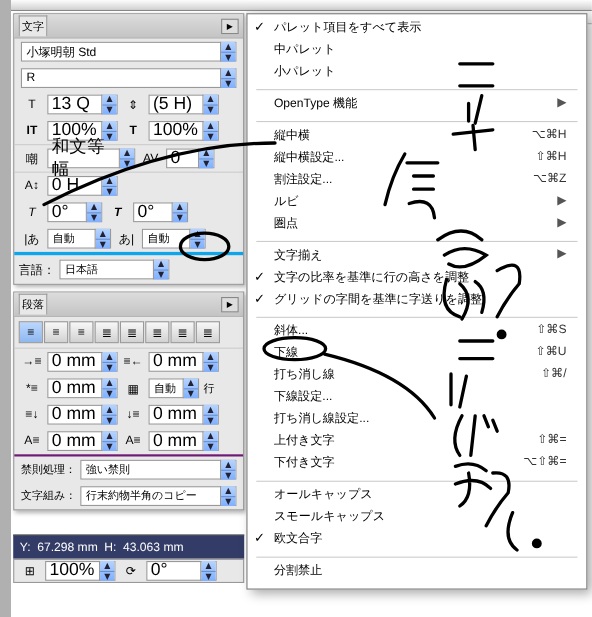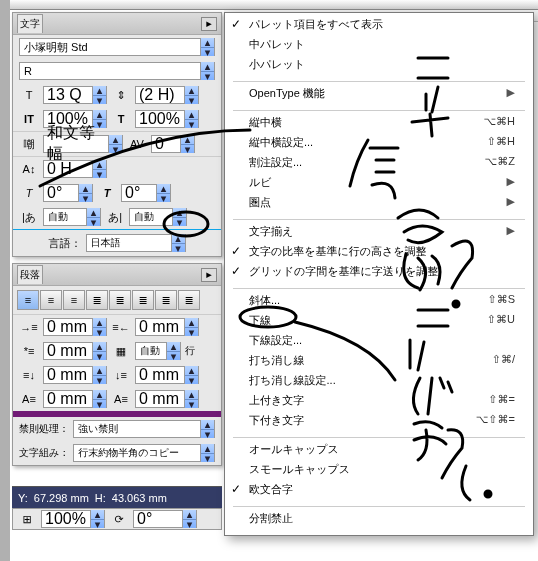--- a/index.html
+++ b/index.html
@@ -15,21 +15,21 @@
 .sel{display:flex;align-items:center;border:1px solid #999;background:#fff;height:18px;flex:1;position:relative}
 .sel .v{padding:0 4px;white-space:nowrap;overflow:hidden;flex:1}
 .spinbtns{width:14px;height:18px;background:linear-gradient(#b5d3ff,#7fb0ff);border-left:1px solid #999;display:flex;flex-direction:column;font-size:6px;line-height:8px;text-align:center;color:#223}
 .spinbtns div{flex:1;display:flex;align-items:center;justify-content:center}
 .spinbtns .dn{border-top:1px solid #6a90cc}
 .numfield{display:flex;align-items:center;border:1px solid #999;background:#fff;height:18px;width:64px}
 .numfield .v{flex:1;padding:0 3px;text-align:left;font-size:16px}
 .ico{width:20px;height:18px;display:flex;align-items:center;justify-content:center;font-size:11px}
 .dropdown{display:flex;align-items:center;border:1px solid #999;background:#fff;height:18px}
 .dropdown .v{flex:1;padding:0 4px;font-size:10px}
-.langrow{display:flex;align-items:center;justify-content:center;padding:4px;gap:4px;border-top:1px solid #0ea5e9}
+.langrow{display:flex;align-items:center;padding:4px;gap:4px;border-top:3px solid #0ea5e9}
 .parabtns{display:flex;padding:4px;gap:1px;border-bottom:1px solid #ccc}
 .pbtn{width:22px;height:20px;background:linear-gradient(#f8f8f8,#d2d2d2);border:1px solid #999;display:flex;align-items:center;justify-content:center}
 .pbtn.on{background:linear-gradient(#bcd7ff,#8eb8f0)}
 .statusbar{position:absolute;left:12px;top:486px;height:22px;background:#333c66;border-top:1px solid #555;width:210px;display:flex;align-items:center;color:#fff;font-size:10px;padding:0 6px;gap:6px}
 .bottombar{position:absolute;left:12px;top:508px;width:210px;height:22px;background:#e8e8e8;border:1px solid #999;display:flex;align-items:center;padding:0 4px;gap:4px}
 
 .menu{position:absolute;left:224px;top:12px;width:310px;background:#fff;border:1px solid #7a7a7a;box-shadow:4px 4px 10px rgba(0,0,0,.35);padding:4px 0}
 .mitem{display:flex;align-items:flex-start;height:20px;padding:0 18px 0 24px;position:relative;font-size:12px;cursor:default}
 .mitem .sc{margin-left:auto;font-size:11px;color:#333}
 .mitem .sub{margin-left:auto;color:#555}
@@ -75,21 +75,21 @@
    <span class="ico">T</span>
    <div class="numfield">
           <span class="v">13 Q</span>
           <span class="spinbtns">
             <div>▴</div>
             <div class="dn">▾</div>
           </span>
         </div>
    <span class="ico">⇕</span>
    <div class="numfield">
-          <span class="v">(2 H)</span>
+          <span class="v">(5 H)</span>
           <span class="spinbtns">
             <div>▴</div>
             <div class="dn">▾</div>
           </span>
         </div>
   </div>
   <div class="prow">
    <span class="ico">
           <b>IT</b>
         </span>
@@ -270,21 +270,21 @@
         </div>
    <span class="ico">A≡</span>
    <div class="numfield">
           <span class="v">0 mm</span>
           <span class="spinbtns">
             <div>▴</div>
             <div class="dn">▾</div>
           </span>
         </div>
   </div>
-  <div class="prow" style="border-top:6px solid #701a75">
+  <div class="prow" style="border-top:2px solid #701a75">
    <span style="font-size:10px">禁則処理：</span>
    <div class="dropdown" style="flex:1">
           <span class="v">強い禁則</span>
           <span class="spinbtns">
             <div>▴</div>
             <div class="dn">▾</div>
           </span>
         </div>
   </div>
   <div class="prow">
@@ -375,25 +375,25 @@
  <div class="msep"></div>
  <div class="mitem">
       <span>斜体...</span>
       <span class="sc">⇧⌘S</span>
     </div>
  <div class="mitem">
       <span>下線</span>
       <span class="sc">⇧⌘U</span>
     </div>
  <div class="mitem">
-      <span>下線設定...</span>
-    </div>
- <div class="mitem">
       <span>打ち消し線</span>
       <span class="sc">⇧⌘/</span>
+    </div>
+ <div class="mitem">
+      <span>下線設定...</span>
     </div>
  <div class="mitem">
       <span>打ち消し線設定...</span>
     </div>
  <div class="mitem">
       <span>上付き文字</span>
       <span class="sc">⇧⌘=</span>
     </div>
  <div class="mitem">
       <span>下付き文字</span>

